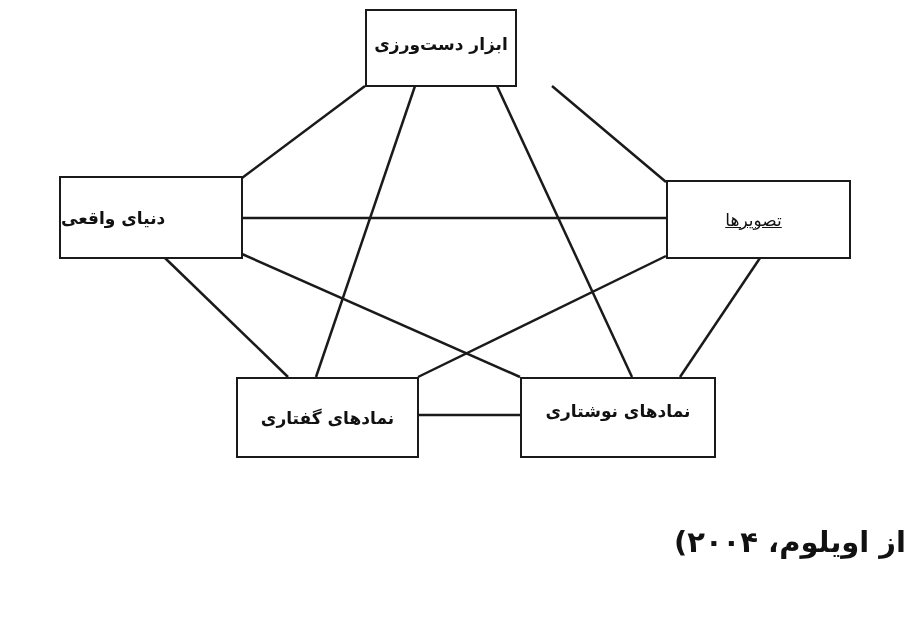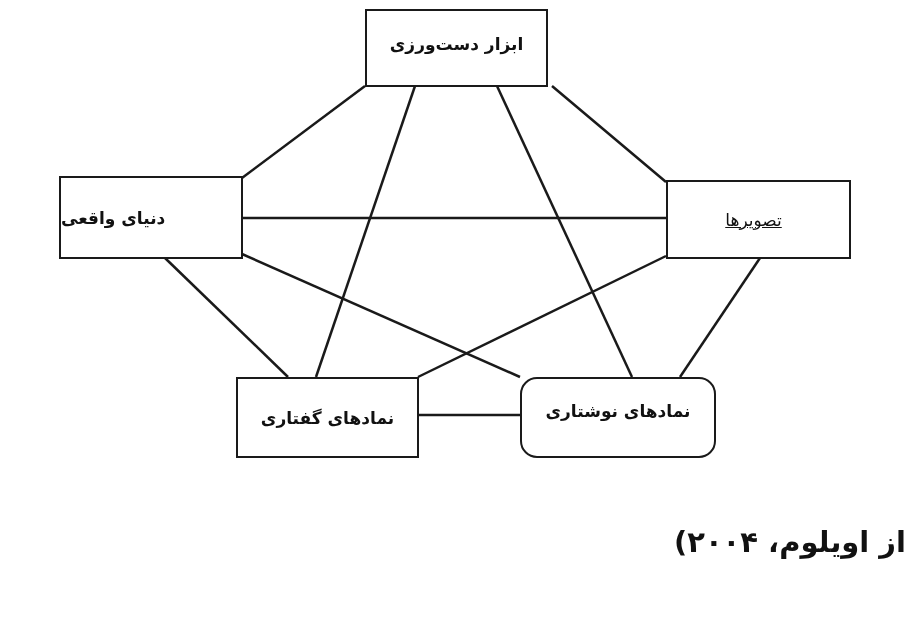--- a/index.html
+++ b/index.html
@@ -6,25 +6,25 @@
     body { width: 924px; height: 619px; position: relative; overflow: hidden; font-family: "DejaVu Sans", sans-serif; }
     #diagram { position: absolute; left: 0; top: 0; width: 924px; height: 480px; }
     .node {
       position: absolute; box-sizing: border-box;
       border: 2.5px solid #1a1a1a; background: #ffffff;
       display: flex; align-items: center; justify-content: center;
       direction: rtl; color: #111;
     }
     .node span { font-weight: bold; font-size: 17px; }
     .node.light span { font-weight: normal; }
-    #n-top { left: 365px; top: 9px; width: 183px; height: 78px; }
+    #n-top { left: 365px; top: 9px; width: 152px; height: 78px; }
     #n-left { left: 59px; top: 176px; width: 184px; height: 83px; }
     #n-right { left: 666px; top: 180px; width: 185px; height: 79px; padding-right: 10px; text-decoration: underline; }
     #n-bl { left: 236px; top: 377px; width: 183px; height: 81px; }
-    #n-br { left: 520px; top: 377px; width: 196px; height: 81px; padding-bottom: 14px; border-radius: 17px; }
+    #n-br { left: 520px; top: 377px; width: 196px; height: 81px; padding-bottom: 14px; }
     #n-left { justify-content: flex-end; padding-right: 30px; }
     #n-top { padding-bottom: 8px; }
     #caption {
       position: absolute; right: 18px; top: 520px; width: 900px;
       direction: rtl; text-align: right;
       font-family: "DejaVu Sans", sans-serif; font-weight: bold;
       font-size: 29px; line-height: 45px; color: #111;
     }
   </style>
 </head>

